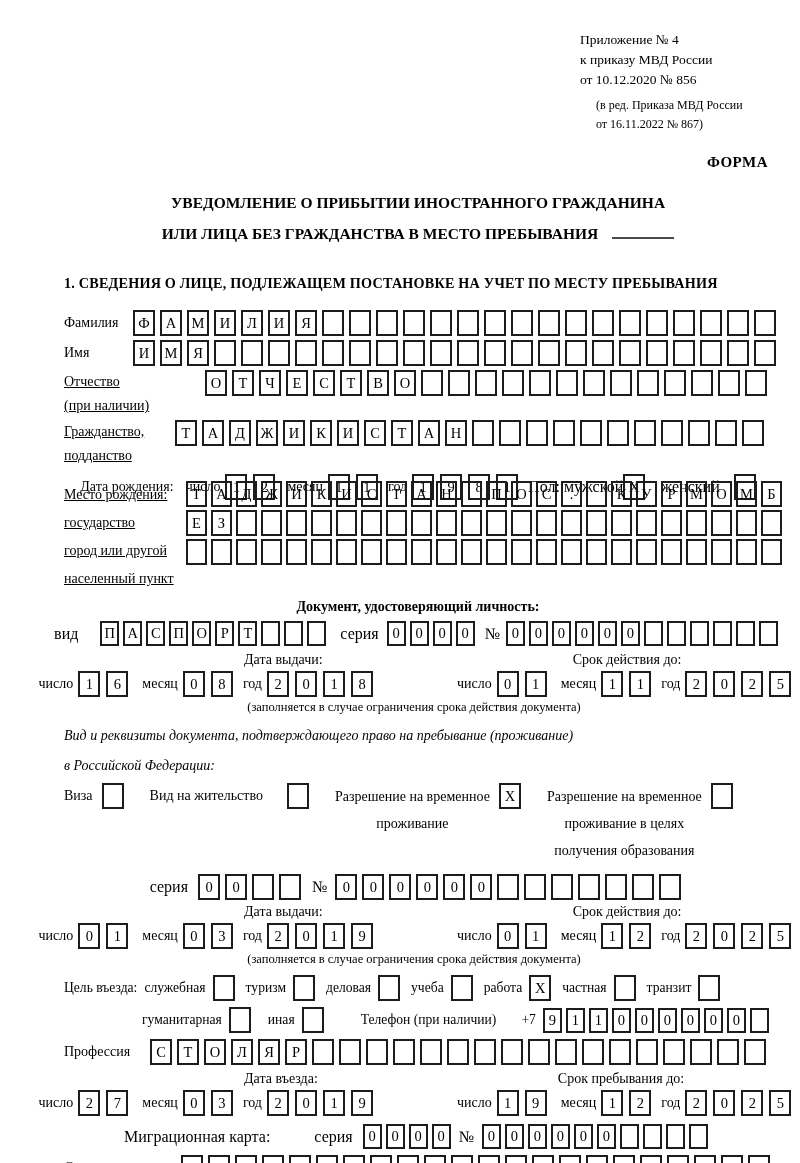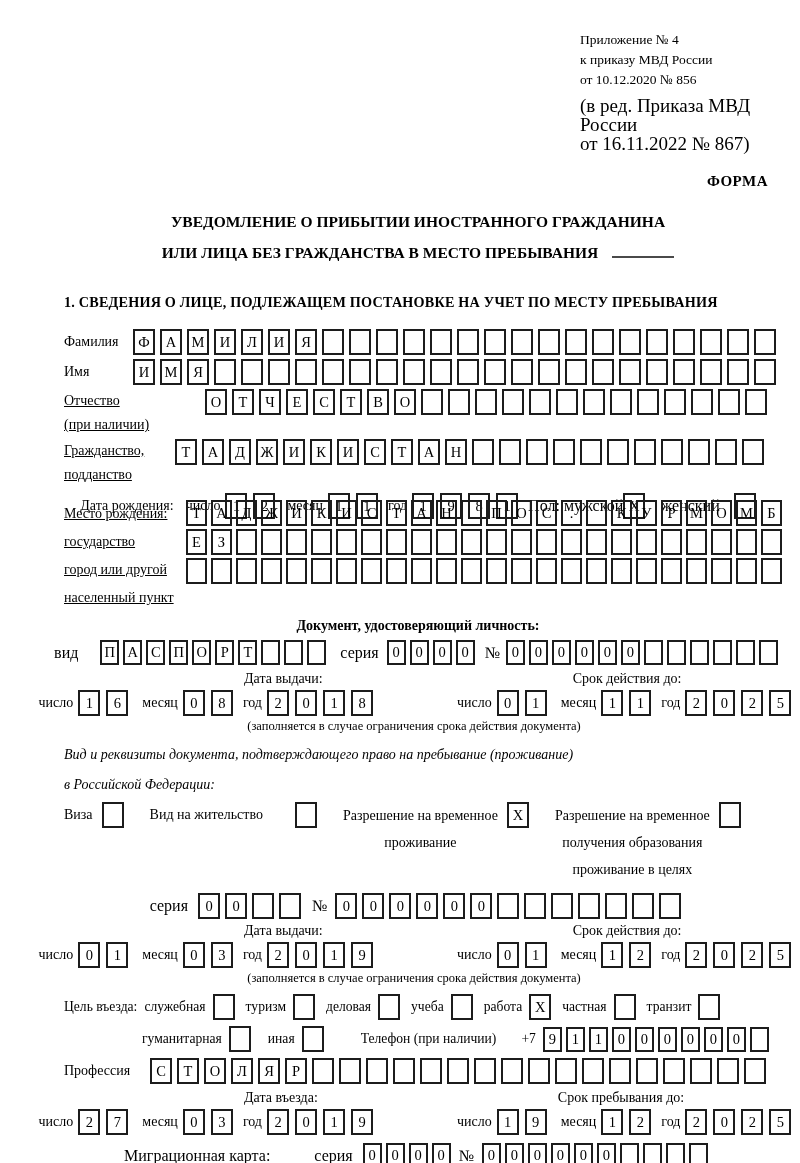--- a/index.html
+++ b/index.html
@@ -1,19 +1,19 @@
 <!DOCTYPE html>
 <html><head>
 <meta charset="utf-8">
 <style>
   html,body{margin:0;padding:0;background:#fff;}
   body{width:800px;height:1163px;font-family:"Liberation Serif","DejaVu Serif",serif;color:#000;overflow:hidden;}
   .page{box-sizing:border-box;width:800px;height:965px;padding:30px 28px 0 64px;position:relative;}
   .appendix{margin-left:auto;width:192px;font-size:13.5px;line-height:20px;}
-  .appendix .rev{margin-top:6px;font-size:19px;line-height:19px;}
+  .appendix .rev{margin-top:6px;font-size:12px;line-height:19px;margin-left:16px;}
   .forma{text-align:right;font-weight:bold;font-size:15px;margin-top:20px;padding-right:4px;letter-spacing:.5px;}
   .title{text-align:center;font-weight:bold;font-size:15.5px;line-height:31px;margin-top:16px;font-family:Liberation Serif, serif;}
   .title .blank{display:inline-block;width:62px;border-bottom:2px solid #4a4a4a;height:14px;margin-left:14px;}
   .sec-head{font-weight:bold;font-size:14.2px;margin-top:26px;margin-bottom:18px;letter-spacing:.2px;}
   .row{display:flex;align-items:flex-start;margin-bottom:4px;}
   .lbl{font-size:14px;line-height:26px;flex-shrink:0;}
   .lbl2{font-size:14px;line-height:24px;flex-shrink:0;text-decoration:underline;}
   .cells{display:flex;flex-shrink:0;}
   .cell{box-sizing:border-box;width:22px;height:26px;border:2px solid #1c1c1c;margin-right:5px;display:flex;align-items:center;justify-content:center;font-size:14.5px;flex-shrink:0;}
   .tight .cell{width:21px;margin-right:4px;}
@@ -392,35 +392,35 @@
 
   <div class="plain">Вид и реквизиты документа, подтверждающего право на пребывание (проживание)</div>
   <div class="plain">в Российской Федерации:</div>
 
   <div class="optrow">
     <div class="opt">
       <span class="t">Виза</span>
       <span class="cb"></span>
     </div>
     <div class="opt gap1">
-      <span class="t" style="margin-right:32px;">Вид на жительство</span>
+      <span class="t" style="margin-right:24px;">Вид на жительство</span>
       <span class="cb"></span>
     </div>
     <div class="opt gap1">
       <span class="tm">
         <span style="display:block;">Разрешение на временное</span>
         <span style="display:block;">проживание</span>
       </span>
       <span class="cb">X</span>
     </div>
     <div class="opt gap1">
       <span class="tm">
         <span style="display:block;">Разрешение на временное</span>
+        <span style="display:block;">проживание в целях</span>
         <span style="display:block;">получения образования</span>
-        <span style="display:block;">проживание в целях</span>
       </span>
       <span class="cb"></span>
     </div>
   </div>
 
   <div class="dates-row" style="margin-bottom:4px;">
     <span class="dl" style="margin-right:10px;">серия</span>
     <div class="cells">
         <span class="cell">0</span>
         <span class="cell">0</span>

